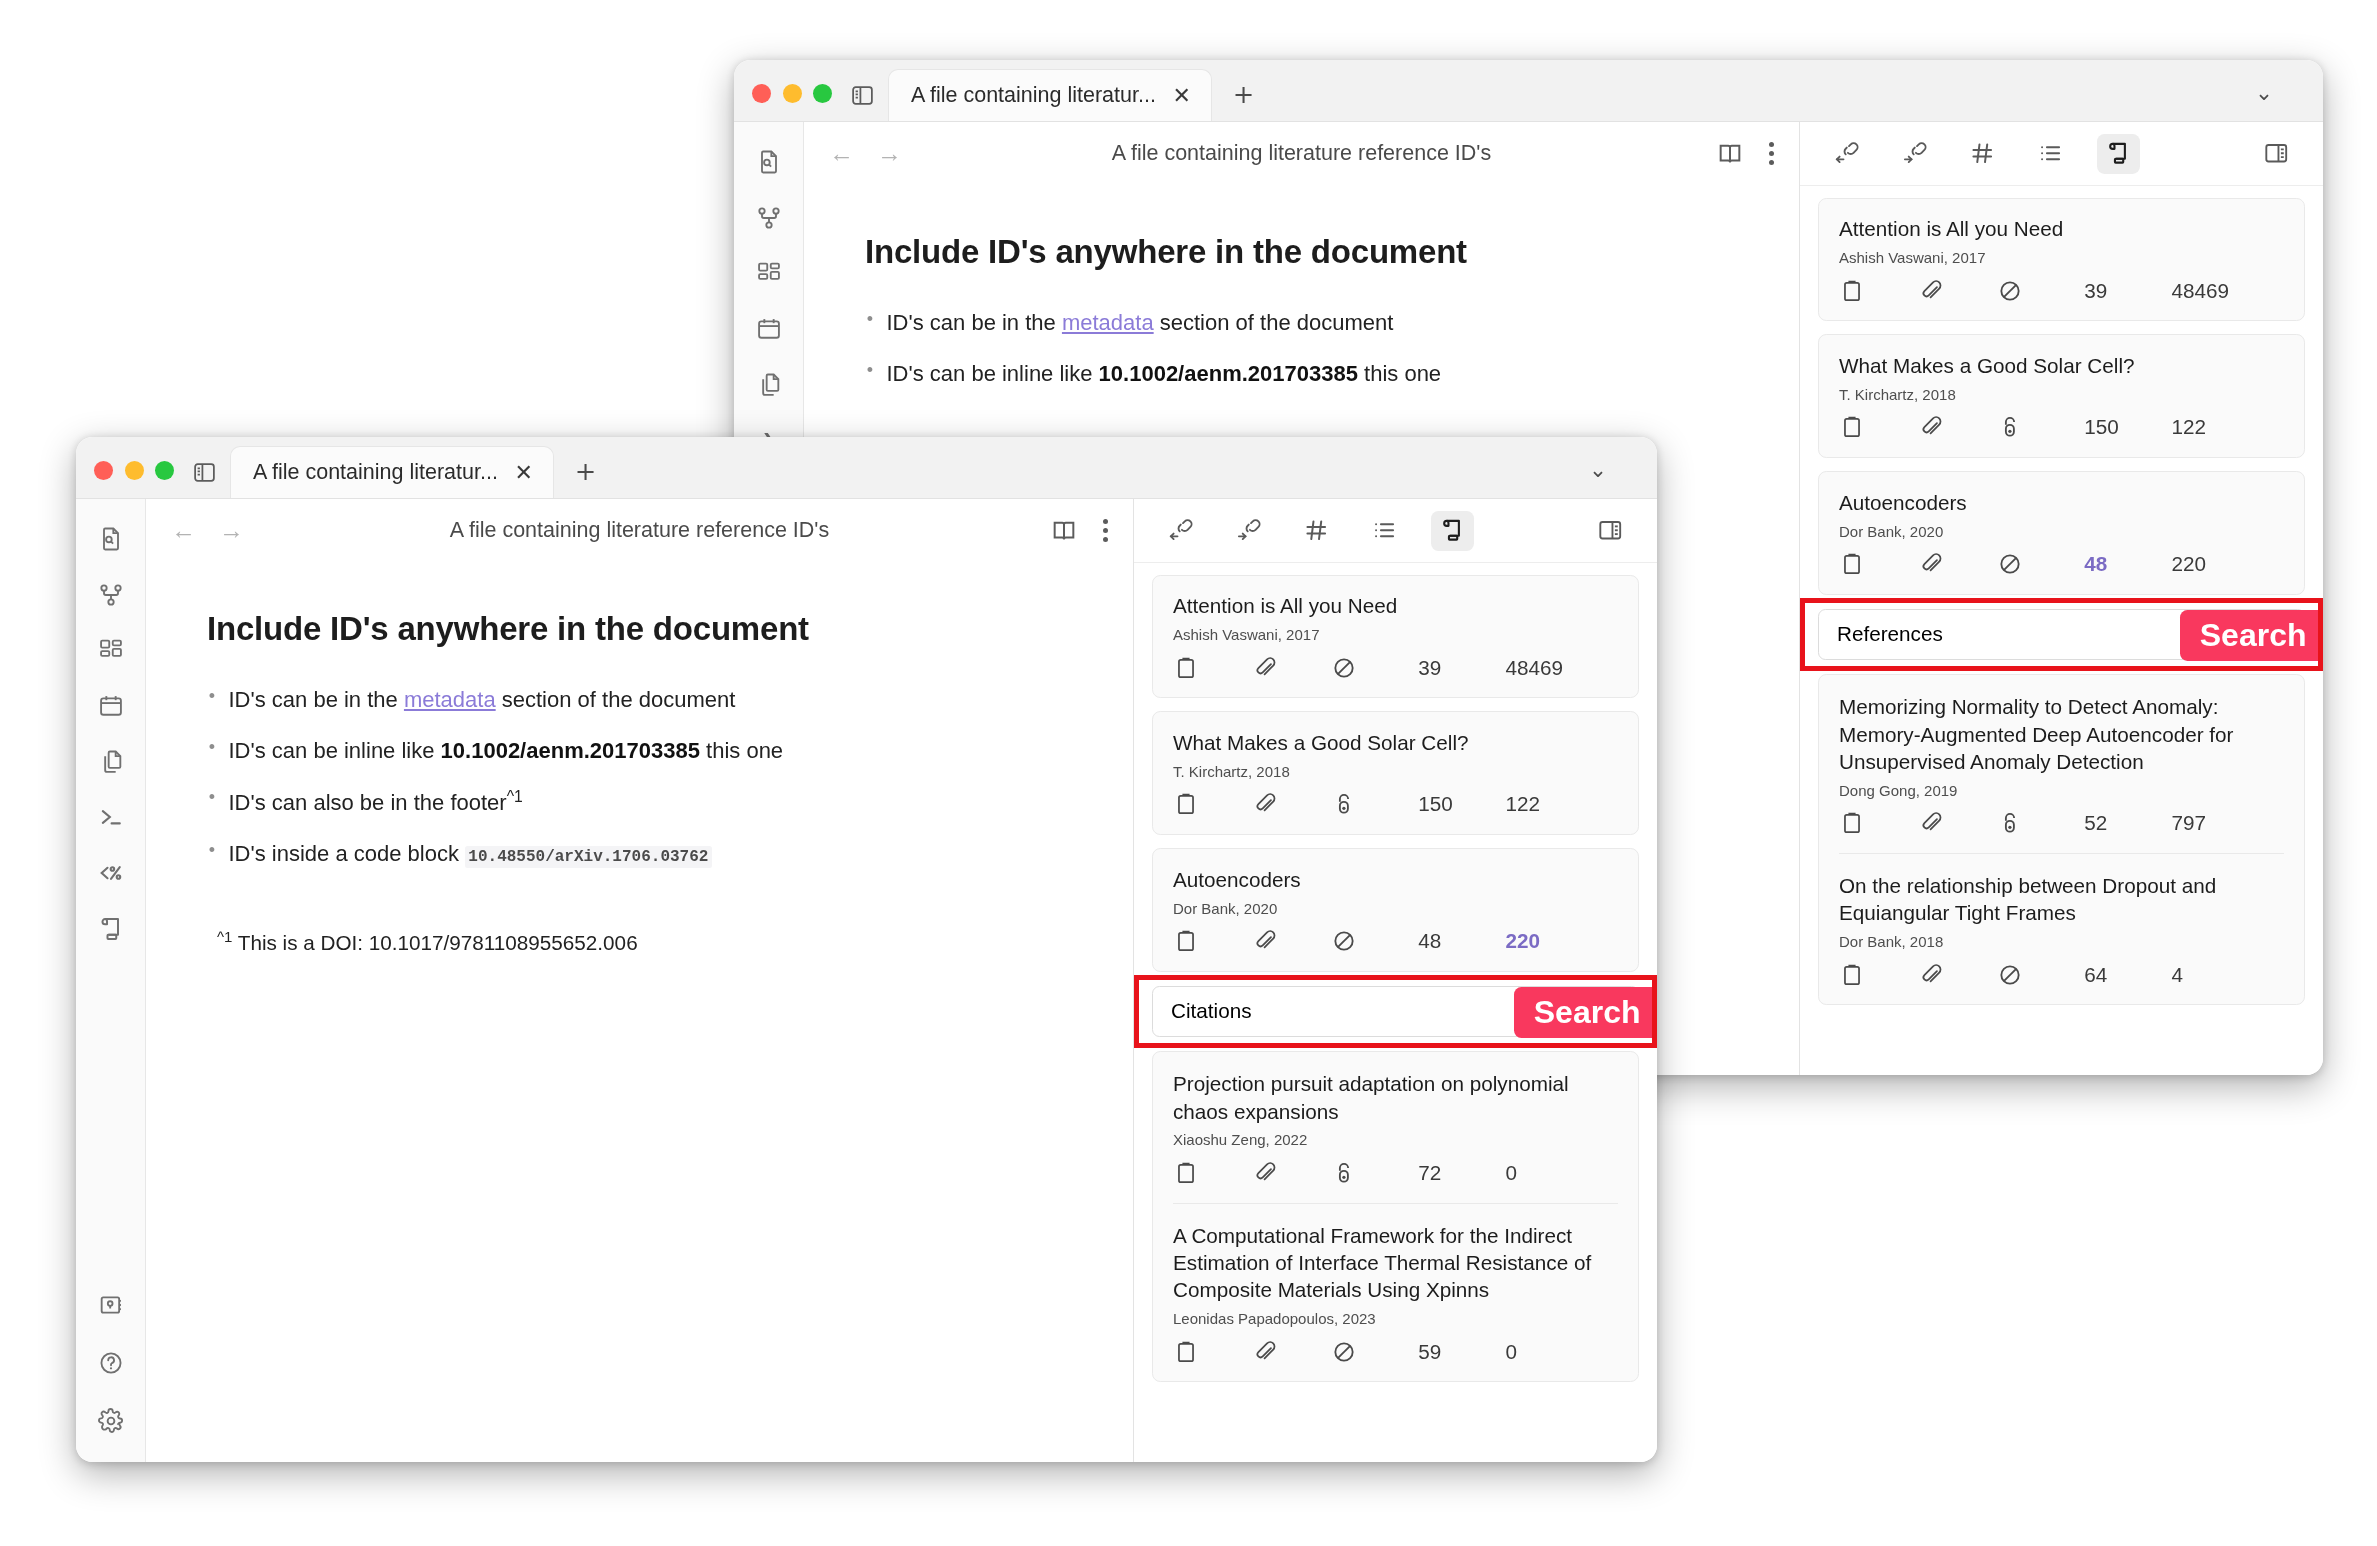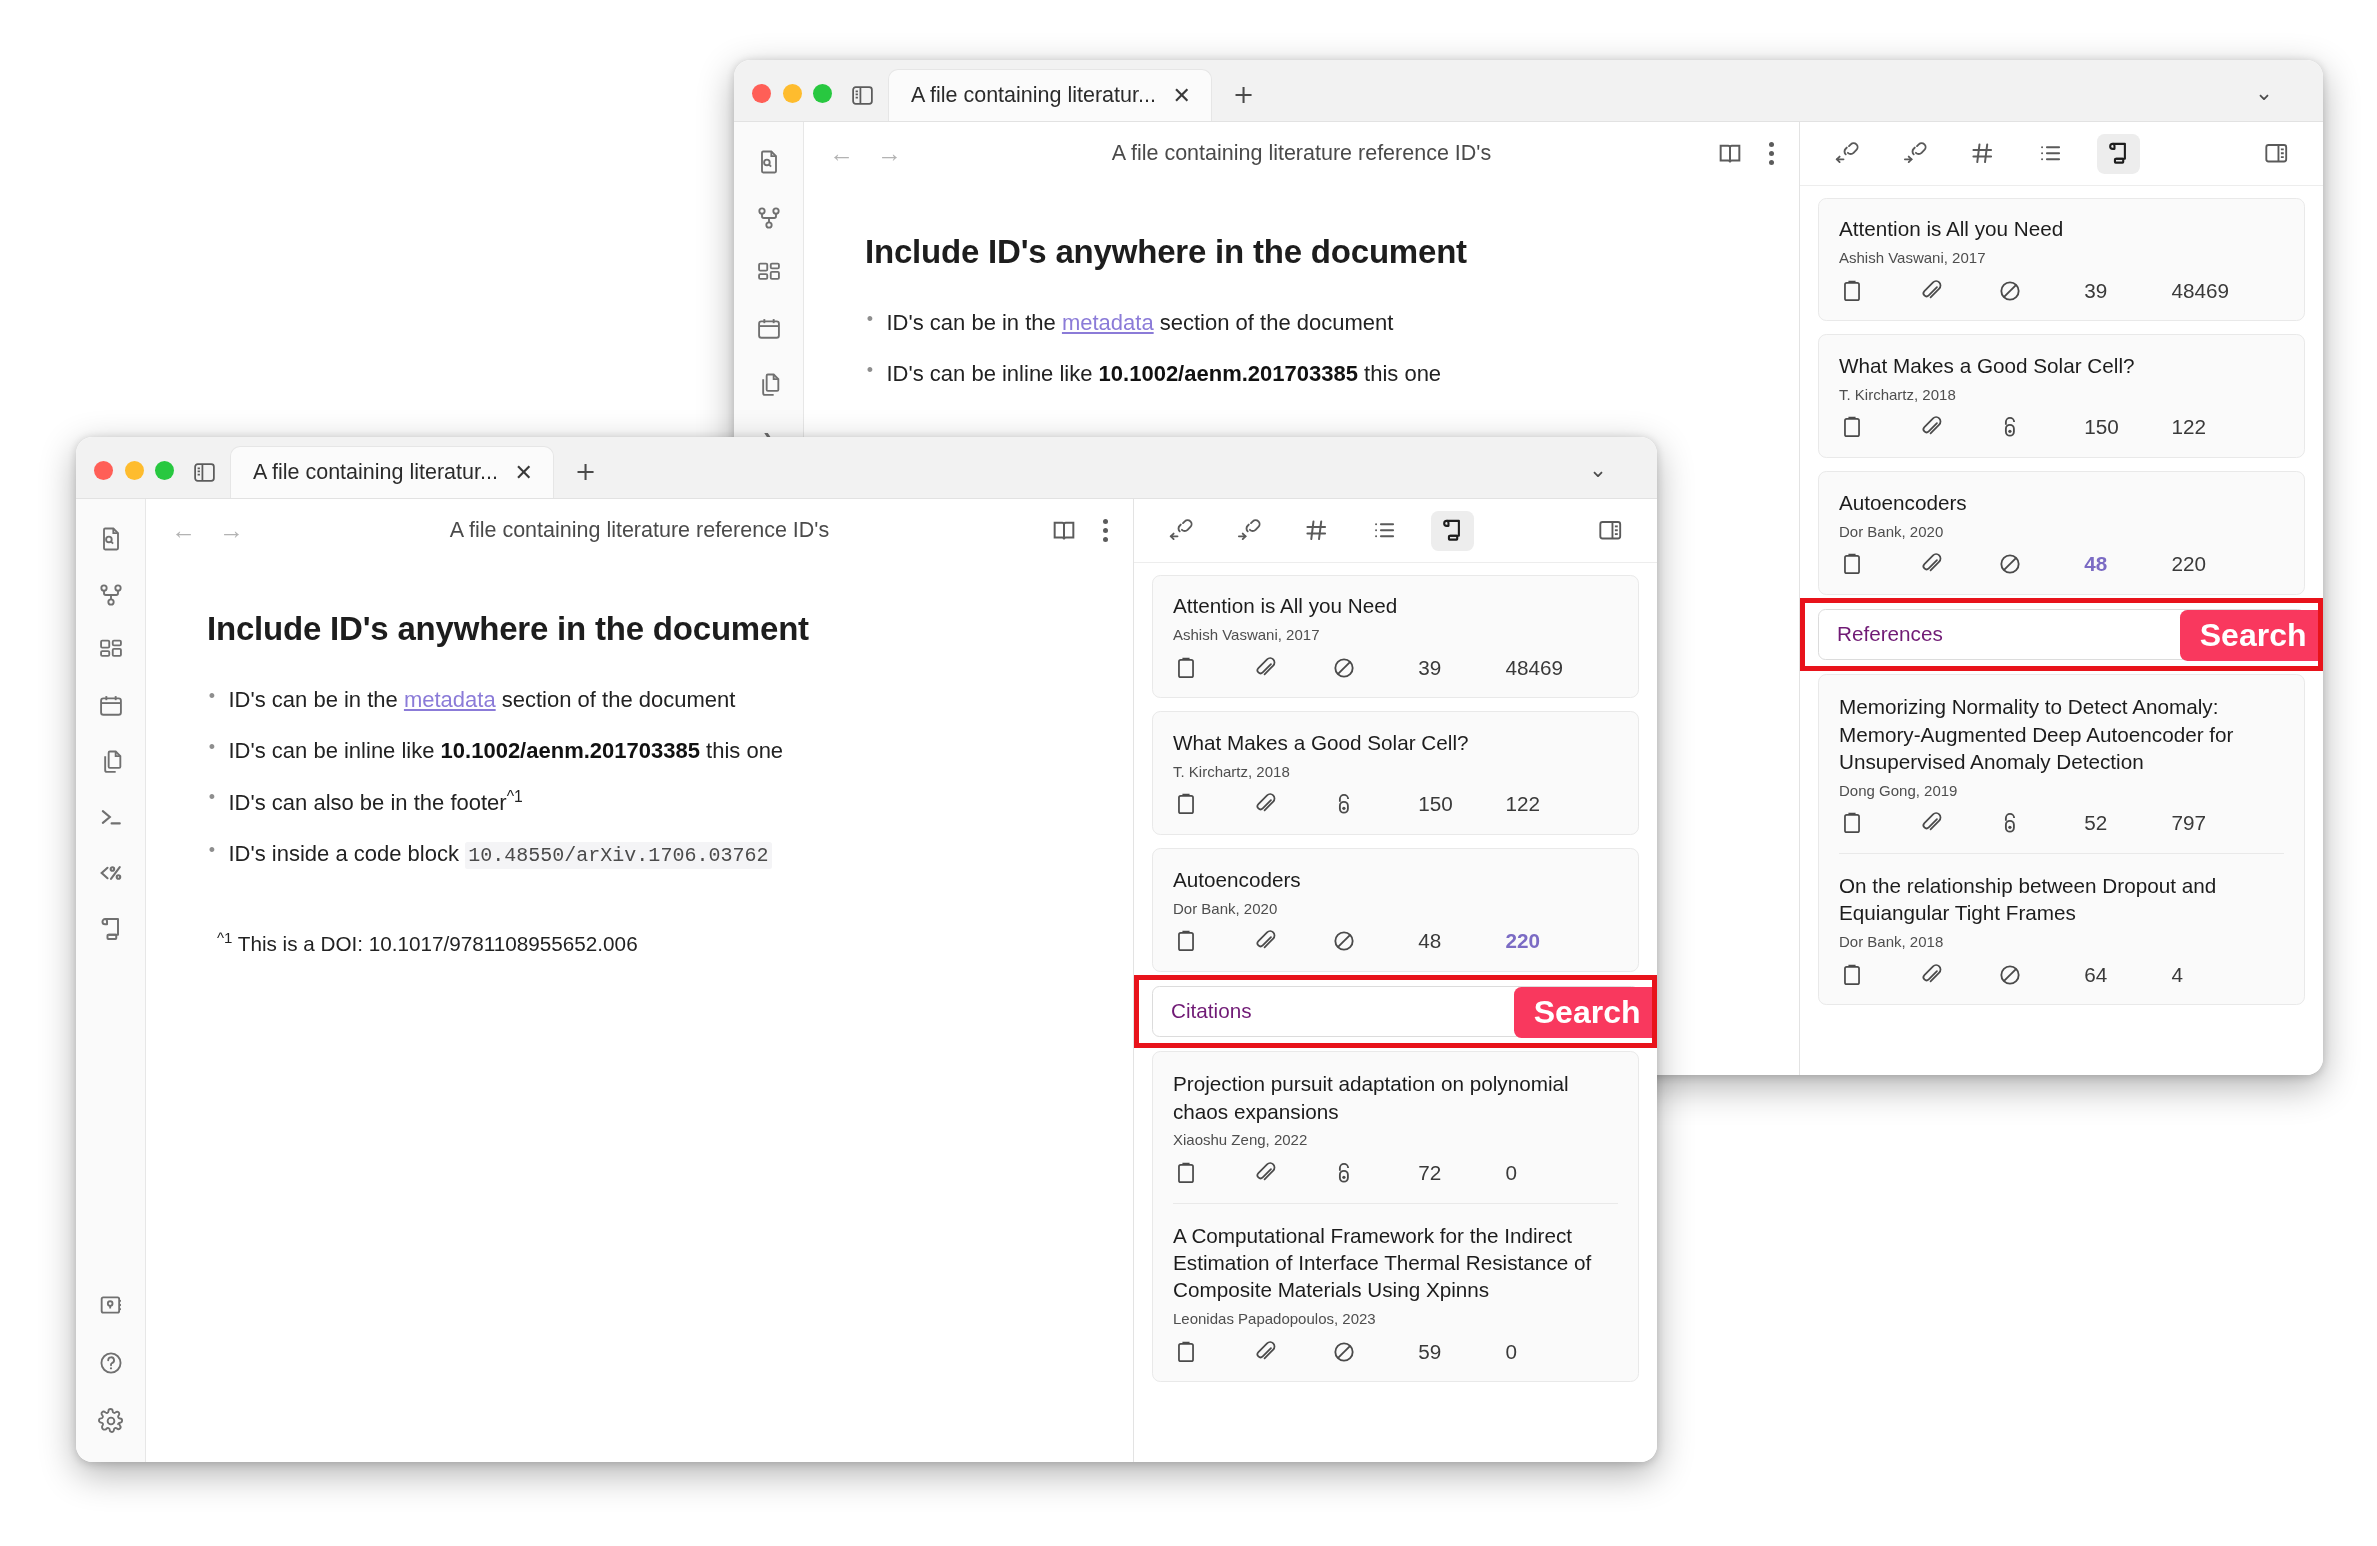--- a/index.html
+++ b/index.html
@@ -102,22 +102,22 @@
   .bullets li {
     font-size: 22px; color: #222; margin-bottom: 23px;
     position: relative; padding-left: 21.5px; line-height: 1.25;
   }
   .bullets li::before {
     content: "•"; position: absolute; left: 1.7px; top: -0.8px; color: #8e8e8e; font-size: 18px;
   }
   .lnk { color: #8b7bd8; text-decoration: underline; }
   .bold { font-weight: bold; color: #111; }
   .codespan {
-    font-family: "Liberation Mono", monospace; font-size: 20px;
-    background: #f4f4f6; color: #4b4b4b; padding: 1.7px 3.3px; border-radius: 2.5px;
+    font-family: "Liberation Mono", monospace; font-size: 16px;
+    background: #f4f4f6; color: #4b4b4b; padding: 1.7px 3.3px; border-radius: 2.5px; font-weight: bold;
   }
   .footnote-ref { font-size: 15.7px; vertical-align: super; }
   .footnote { font-size: 20.7px; color: #222; margin-top: 61px; padding-left: 10px; }
   .footnote sup { font-size: 15px; }
 
   
   .refpanel {
     width: 523px; flex: none;
     border-left: 0.8px solid #e3e3e3;
     display: flex; flex-direction: column;
@@ -161,21 +161,21 @@
   .ref-stats .num.hl { color: #7b6bc4; font-weight: bold; }
 
   
   .search-wrap { position: relative; padding: 0 0 0 0; margin: 1.7px 0 13.2px 0; }
   .search-row {
     display: flex; align-items: center; position: relative;
     height: 53px;
   }
   .search-input {
     flex: 1; height: 51px; border: 0.8px solid #dcdcdc; border-radius: 7.4px;
-    background: #fff; font-size: 20.7px; color: #701a75;
+    background: #fff; font-size: 20.7px; color: #000000;
     padding: 0 18px; display: flex; align-items: center;
     box-sizing: border-box;
   }
   .search-btn {
     position: absolute; right: -21.5px; top: 1.7px;
     background: #f9385e; color: #fff;
     font-size: 32px; font-weight: bold;
     border-radius: 7.4px;
     padding: 9px 20px 10.8px 20px;
     line-height: 1;

